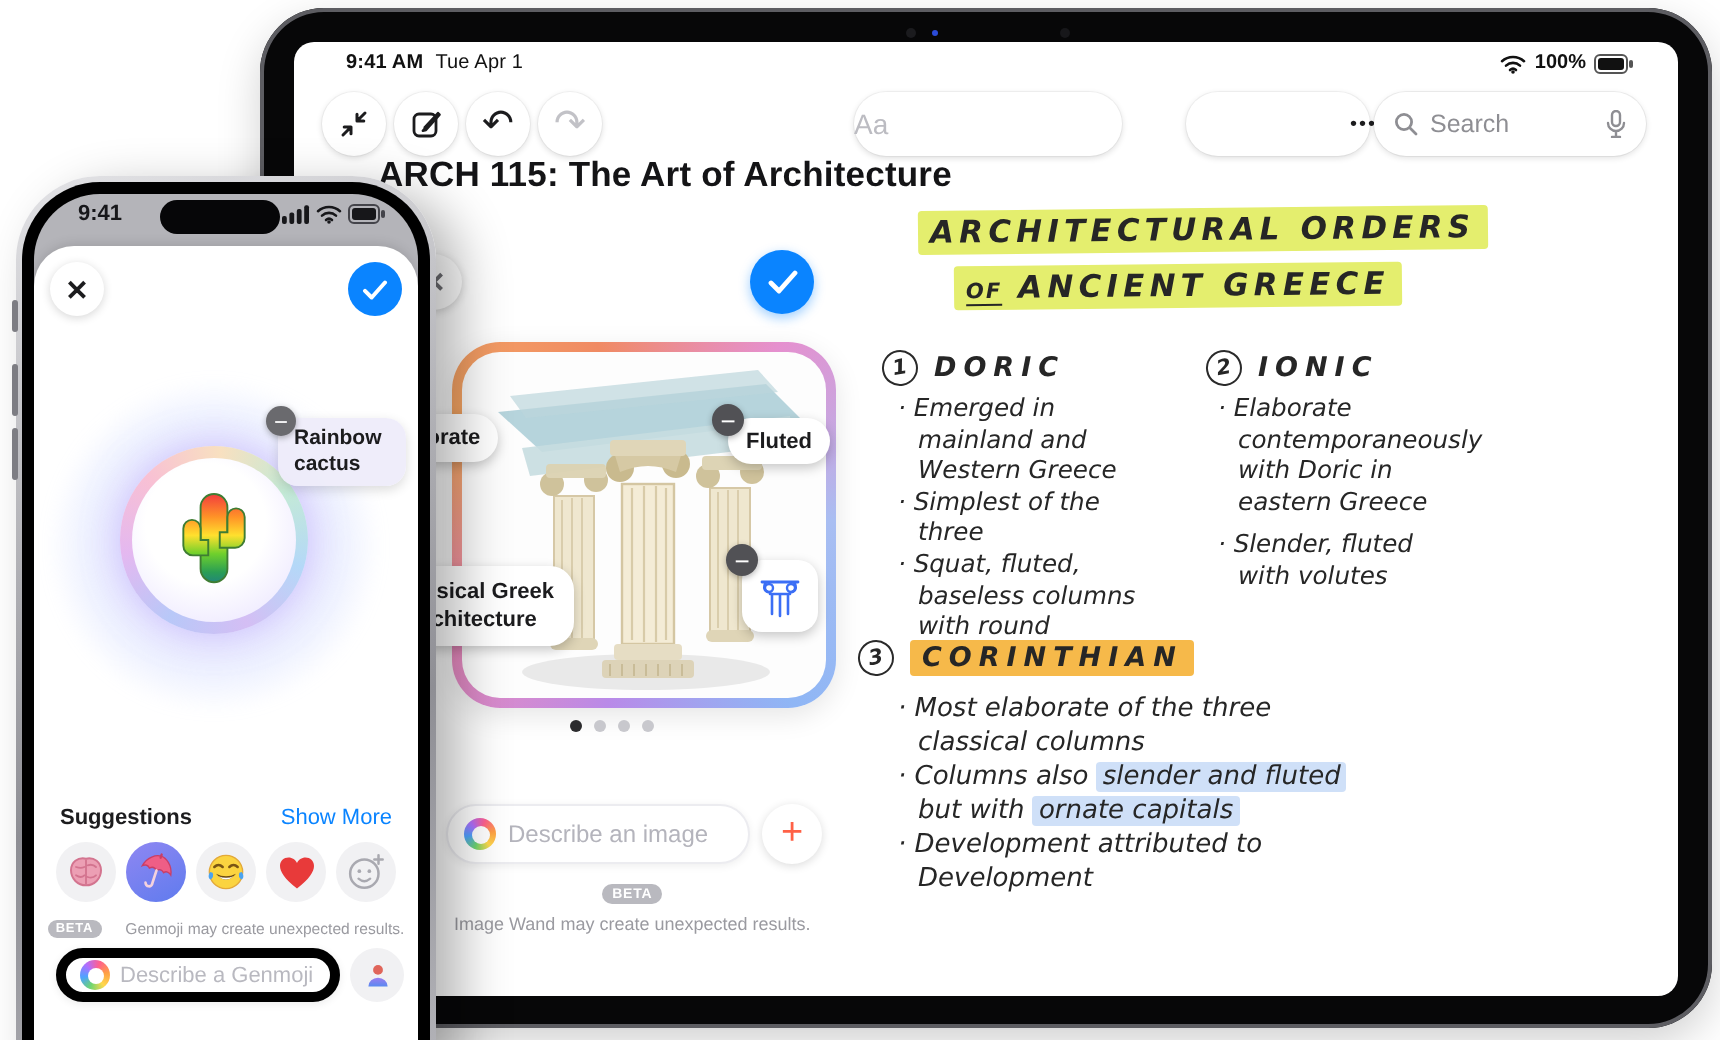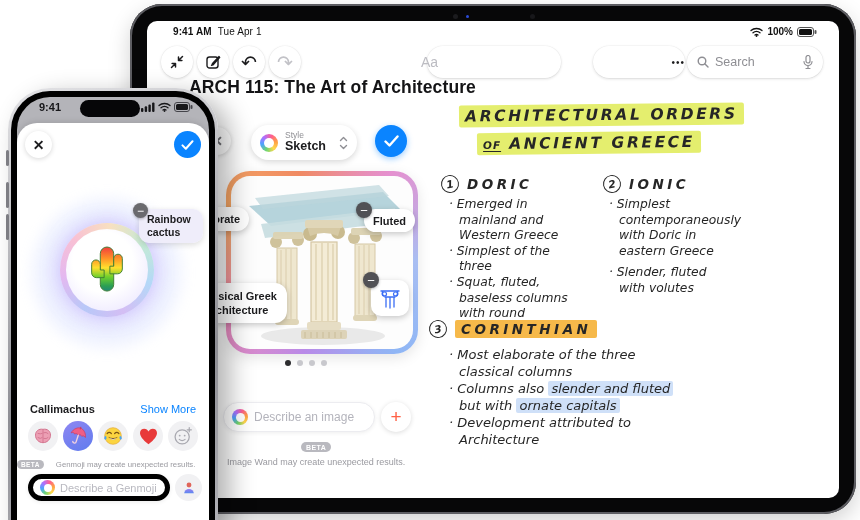--- a/index.html
+++ b/index.html
@@ -13,21 +13,21 @@
     background:#fff; border-radius:10px; overflow:hidden; }
   .cam-dot { position:absolute; border-radius:50%; }
 
   .ipad-status { position:absolute; top:5px; left:26px; font-size:10px; color:#111; font-weight:bold; letter-spacing:.1px;}
   .ipad-status .date { font-weight:normal; margin-left:6px; color:#111;}
   .ipad-status-right { position:absolute; top:5px; right:22px; display:flex; align-items:center; gap:4px; font-size:10px; font-weight:bold; color:#111;}
 
   .tb-circle { position:absolute; width:32px; height:32px; border-radius:50%; background:#fff;
     box-shadow:0 1px 3px rgba(0,0,0,.14), 0 0 0 .5px rgba(0,0,0,.04); display:flex; align-items:center; justify-content:center; }
   .tb-pill { position:absolute; height:32px; border-radius:16px; background:#fff;
-    box-shadow:0 1px 3px rgba(0,0,0,.14), 0 0 0 .5px rgba(0,0,0,.04); display:flex; align-items:center; justify-content:flex-end;gap:41px; }
+    box-shadow:0 1px 3px rgba(0,0,0,.14), 0 0 0 .5px rgba(0,0,0,.04); display:flex; align-items:center; justify-content:space-between;gap:41px; }
   .icon-dark { color:#1c1c1e; } .icon-gray { color:#c2c2c7; }
   .undo-glyph { font-size:19px; line-height:1; }
 
   .search-pill { position:absolute; left:540px; top:25px; width:136px; height:32px; border-radius:16px;
     background:#fff; box-shadow:0 1px 3px rgba(0,0,0,.12), 0 0 0 .5px rgba(0,0,0,.06);
     display:flex; align-items:center; padding:0 10px; gap:6px; }
   .search-text { flex:1; font-size:12.5px; color:#8e8e93; }
 
   .note-title { position:absolute; left:42px; top:56px; font-size:17.5px; font-weight:bold; color:#141416; letter-spacing:.1px; }
 
@@ -121,21 +121,21 @@
     box-shadow:0 2px 6px rgba(0,0,0,.14); font-size:10.5px; font-weight:bold; color:#1c1c1e;
     padding:4px 8px; line-height:1.25; }
   .gtag-minus { position:absolute; left:116px; top:80px; width:15px; height:15px; border-radius:50%; background:#6a6a6e;
     color:#fff; font-size:12px; display:flex; align-items:center; justify-content:center; box-shadow:0 1px 3px rgba(0,0,0,.3); z-index:3;}
 
   .sugg-label { position:absolute; left:13px; top:280px; font-size:11px; font-weight:bold; color:#1c1c1e; }
   .show-more { position:absolute; right:13px; top:280px; font-size:11px; color:#0a84ff; }
   .emoji-row { position:absolute; left:11px; top:298px; display:flex; gap:5px; }
   .emoji-c { width:30px; height:30px; border-radius:50%; background:#f1f1f3; display:flex; align-items:center; justify-content:center; }
   .emoji-c.sel { background:linear-gradient(150deg,#8f87f2,#5f7bee); }
-  .gbeta { position:absolute; left:0; right:0; top:337px; display:flex; align-items:center; gap:12px;
+  .gbeta { position:absolute; left:0; right:0; top:337px; display:flex; justify-content:center; align-items:center; gap:12px;
     font-size:7.8px; color:#9a9aa0; }
   .gbeta .beta-badge { font-size:6.5px; padding:1px 4px; }
   .ginput { position:absolute; left:11px; top:351px; width:142px; height:27px; border-radius:14px; background:#fff;
     border:5px solid #000000; box-shadow:0 1px 4px rgba(0,0,0,.08); display:flex; align-items:center; padding:0 7px; gap:5px;}
   .ginput input { border:none; outline:none; flex:1; font-size:11px; color:#3a3a3c; background:transparent; min-width:0;
     font-family:"Liberation Sans",sans-serif;}
   .ginput input::placeholder { color:#b9b9c0; }
   .gperson { position:absolute; left:158px; top:351px; width:27px; height:27px; border-radius:50%; background:#f1f1f3;
     display:flex; align-items:center; justify-content:center; }
 </style>
@@ -249,57 +249,45 @@
         <div class="ind">baseless columns</div>
         <div class="ind">with round</div>
         <div class="ind">capitals</div>
       </div>
 
       <div class="hw hw-header" style="left:456px;top:154px;">
         <span class="circ">2</span>
         <span>IONIC</span>
       </div>
       <div class="hw hw-block" style="left:462px;top:176px;width:170px;">
-        <div>· Simplest</div>
+        <div>· Elaborate</div>
         <div class="ind">contemporaneously</div>
         <div class="ind">with Doric in</div>
         <div class="ind">eastern Greece</div>
         <div style="margin-top:6px;">· Slender, fluted</div>
         <div class="ind">with volutes</div>
       </div>
 
       <div class="hw hw-header" style="left:282px;top:299px;">
         <span class="circ">3</span>
         <span class="hl-o">CORINTHIAN</span>
       </div>
       <div class="hw hw-block big" style="left:302px;top:325px;width:330px;">
         <div>· Most elaborate of the three</div>
         <div class="ind">classical columns</div>
         <div><span>· Columns also </span><span class="hl-b">slender and fluted</span></div>
         <div class="ind"><span>but with </span><span class="hl-b">ornate capitals</span></div>
         <div>· Development attributed to</div>
-        <div class="ind">Architecture</div>
+        <div class="ind">Development</div>
       </div>
 
       <div class="iw-close">
         <span>✕</span>
       </div>
 
-      <div class="style-pill">
-        <span class="ai-ring">
-            <span></span>
-          </span>
-        <span class="style-col">
-          <span class="style-label">Style</span>
-          <span class="style-value">Sketch</span>
-        </span>
-        <svg width="9" height="14" viewBox="0 0 9 14">
-            <path d="M1.5 4.5 L4.5 1.5 L7.5 4.5 M1.5 9.5 L4.5 12.5 L7.5 9.5" stroke="#8e8e93" stroke-width="1.4" fill="none" stroke-linecap="round" stroke-linejoin="round"></path>
-          </svg>
-      </div>
 
       <div class="check-btn" style="left:228px;top:104px;">
         <svg width="15" height="12" viewBox="0 0 15 12">
             <path d="M1.5 6.5 L5.5 10.5 L13.5 1.5" stroke="#fff" stroke-width="2.4" fill="none" stroke-linecap="round" stroke-linejoin="round"></path>
           </svg>
       </div>
 
       <div class="card-wrap">
         <div class="card-inner">
           <svg width="182" height="173" viewBox="0 0 182 173">
@@ -443,21 +431,21 @@
                 <path d="M40 16 a4.5 4.5 0 0 0-9 0 v8 h-4 v8 h8 a5 5 0 0 0 5-5 Z" fill="url(#rb)" stroke="#3f7d33" stroke-width="1"></path>
               </svg>
             </div>
           </div>
 
           <div class="gtag-minus">−</div>
           <div class="gtag">
             <span style="display:block;width:48px;">Rainbow cactus</span>
           </div>
 
-          <div class="sugg-label">Callimachus</div>
+          <div class="sugg-label">Suggestions</div>
           <div class="show-more">Show More</div>
 
           <div class="emoji-row">
             <div class="emoji-c">
               <svg width="20" height="18" viewBox="0 0 24 20">
                   <path d="M12 2 C7 1 3 4 3 9 c0 5 4 9 9 9 s9-4 9-9 c0-5-4-8-9-7 Z" fill="#ec9fb4" stroke="#d3748f" stroke-width="1.2"></path>
                   <path d="M12 3 v14 M6 7 q3 1 5 0 M13 6 q3 -1 5 1 M6 12 q3 2 5 0 M13 13 q3 1 5 -1" stroke="#d3748f" stroke-width="1.1" fill="none" stroke-linecap="round"></path>
                 </svg>
             </div>
             <div class="emoji-c sel">

